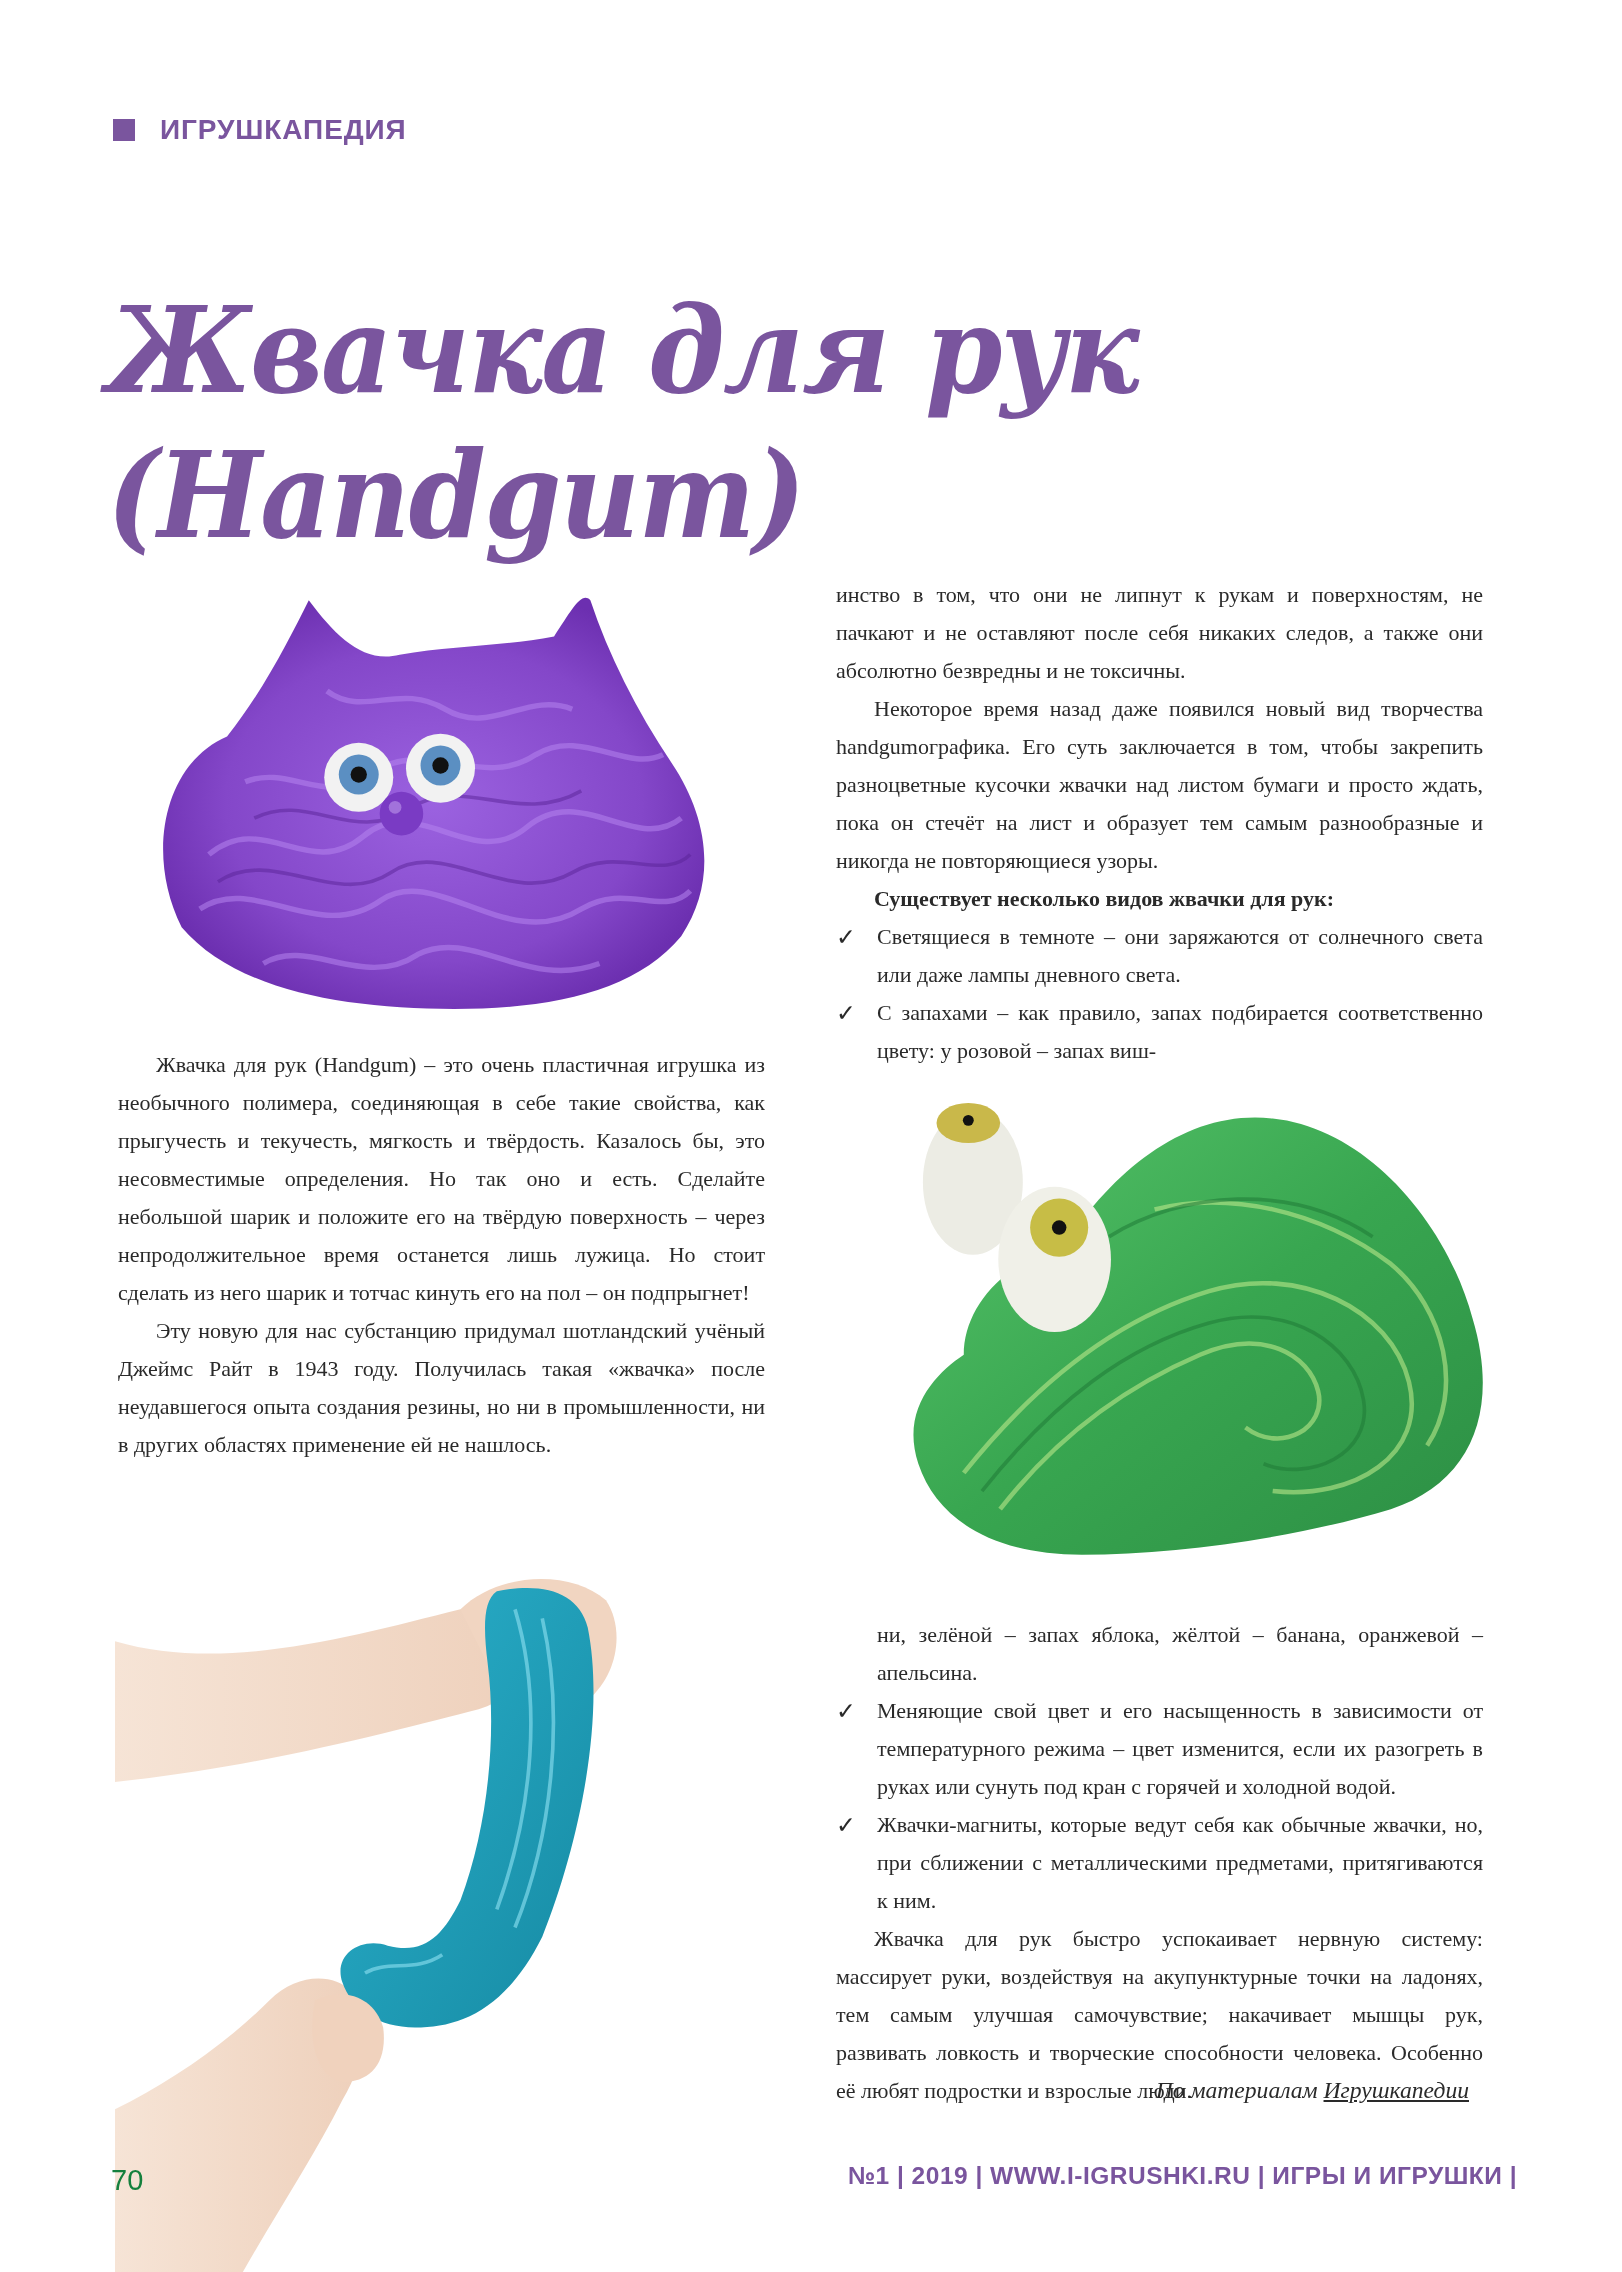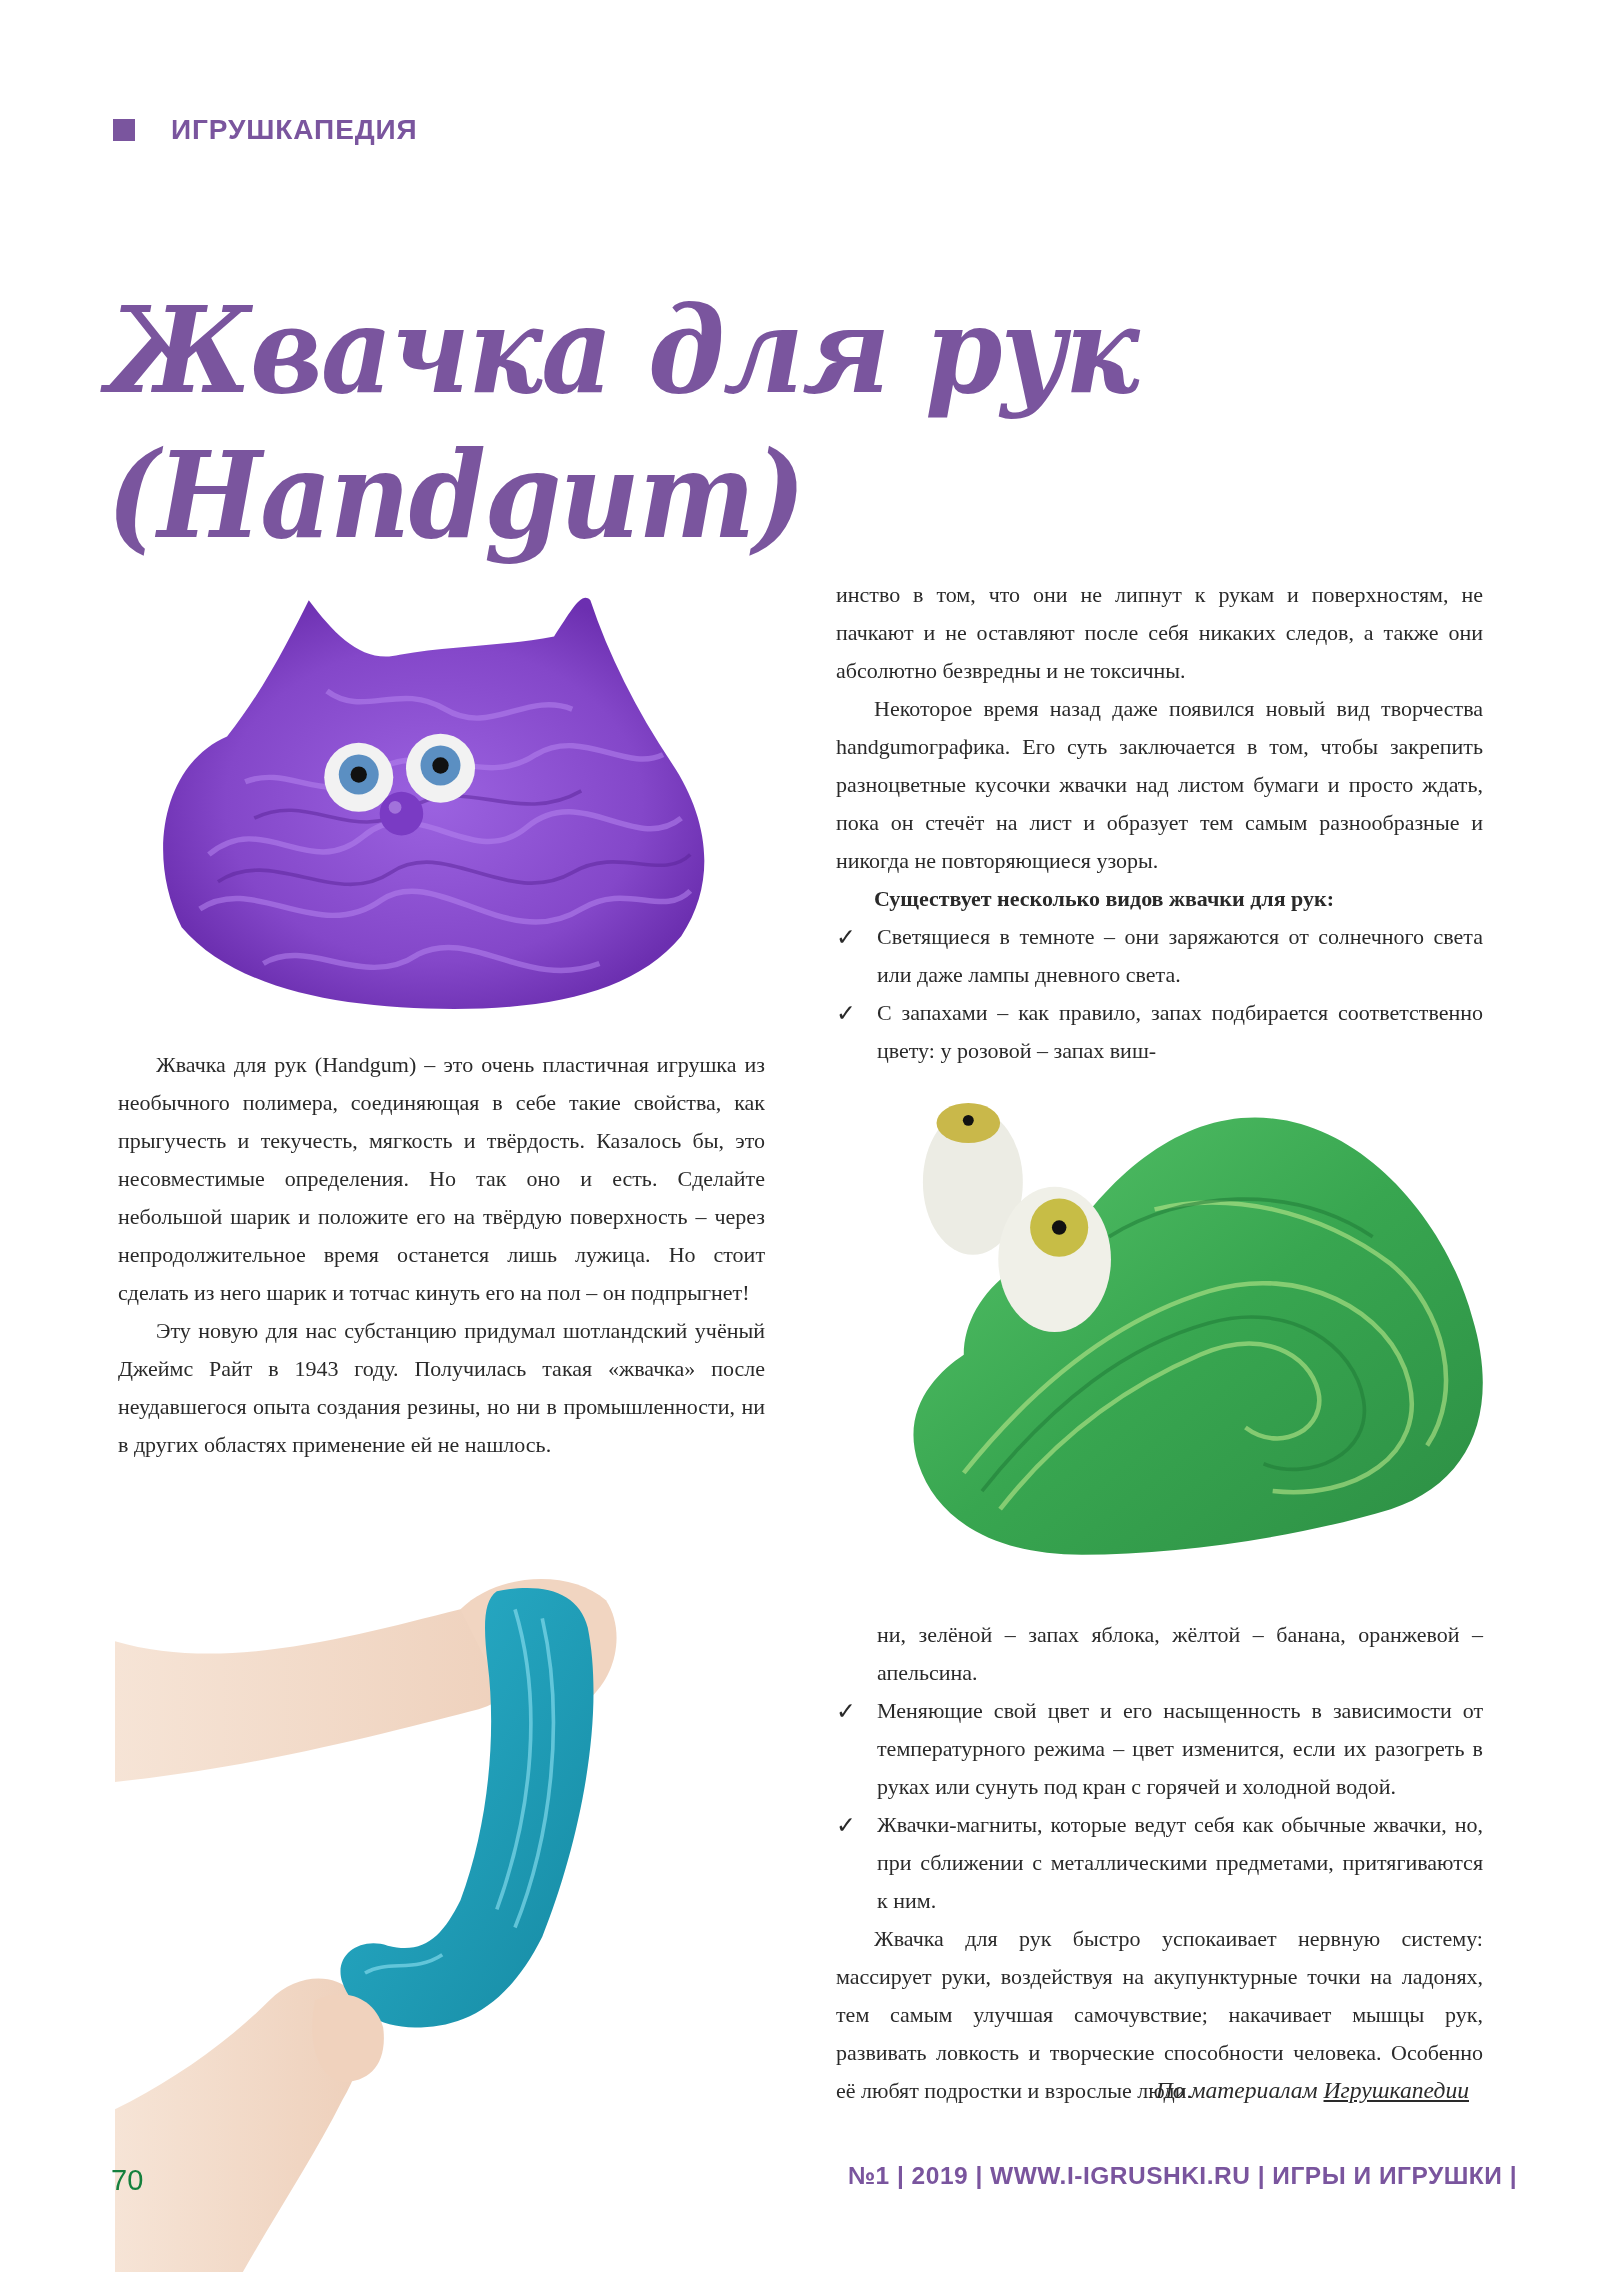--- a/index.html
+++ b/index.html
@@ -1,18 +1,18 @@
 <!DOCTYPE html>
 <html style="font-size:14.5px"><head>
 <meta charset="utf-8">
 <style>
   html, body { margin: 0; padding: 0; background: #ffffff; }
   body { width: 1623px; height: 2273px; position: relative; overflow: hidden; font-family: "Liberation Serif", serif; color: #2a2a2a; }
 
-  .section-header { position: absolute; left: 113px; top: 114px; display: flex; align-items: center; gap: 36px; }
+  .section-header { position: absolute; left: 113px; top: 114px; display: flex; align-items: center; gap: 25px; }
   .section-square { width: 22px; height: 22px; background: #7a559e; }
   .section-label { font-family: "Liberation Sans", sans-serif; font-weight: bold; font-size: 28px; letter-spacing: 0.9px; color: #7a559e; }
 
   .title { position: absolute; left: 107px; top: 277px; margin: 0; font-family: "DejaVu Serif", serif; font-style: italic; font-weight: bold; color: #7a559e; font-size: 120px; line-height: 145px; letter-spacing: -1.8px; transform: scaleX(0.92); transform-origin: left top; }
   .title span { display: block; }
 
   .text-block { position: absolute; font-size: 22px; line-height: 38px; text-align: justify; hyphens: manual; }
   .text-block p { margin: 0; }
   .text-block p.indent { text-indent: 38px; }
   .text-block p.cont { text-indent: 0; }

